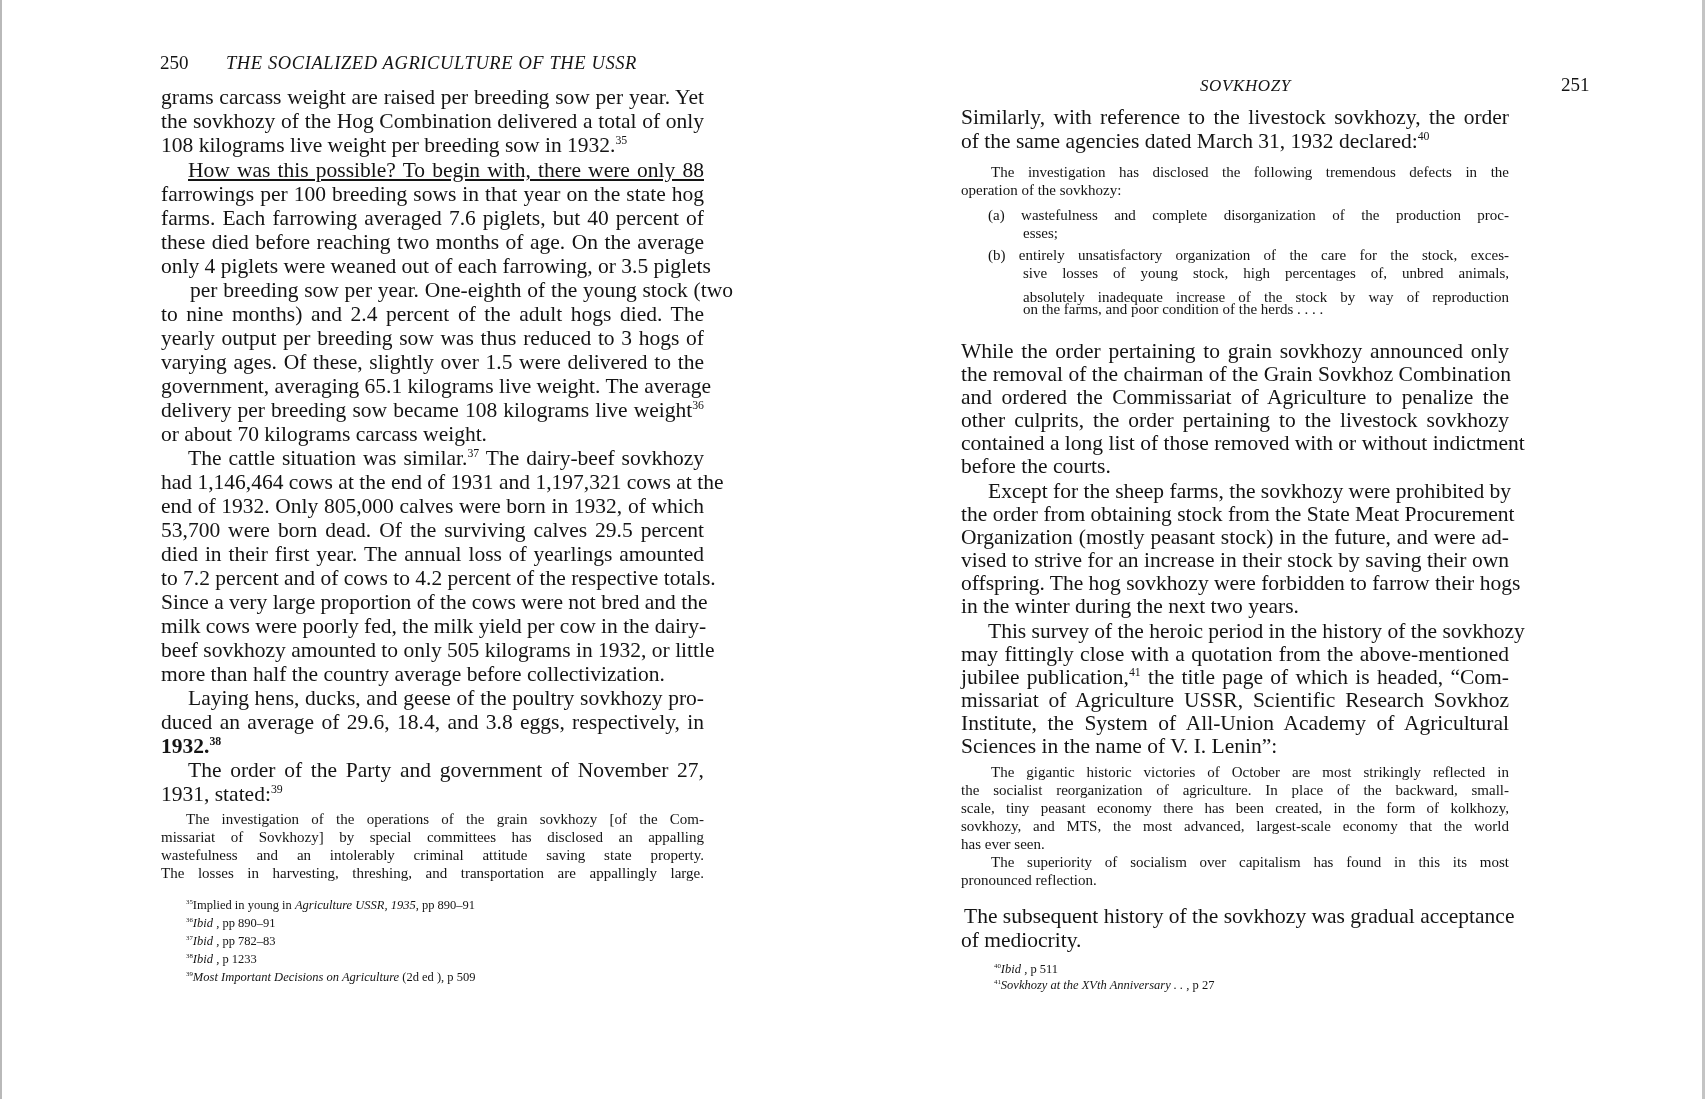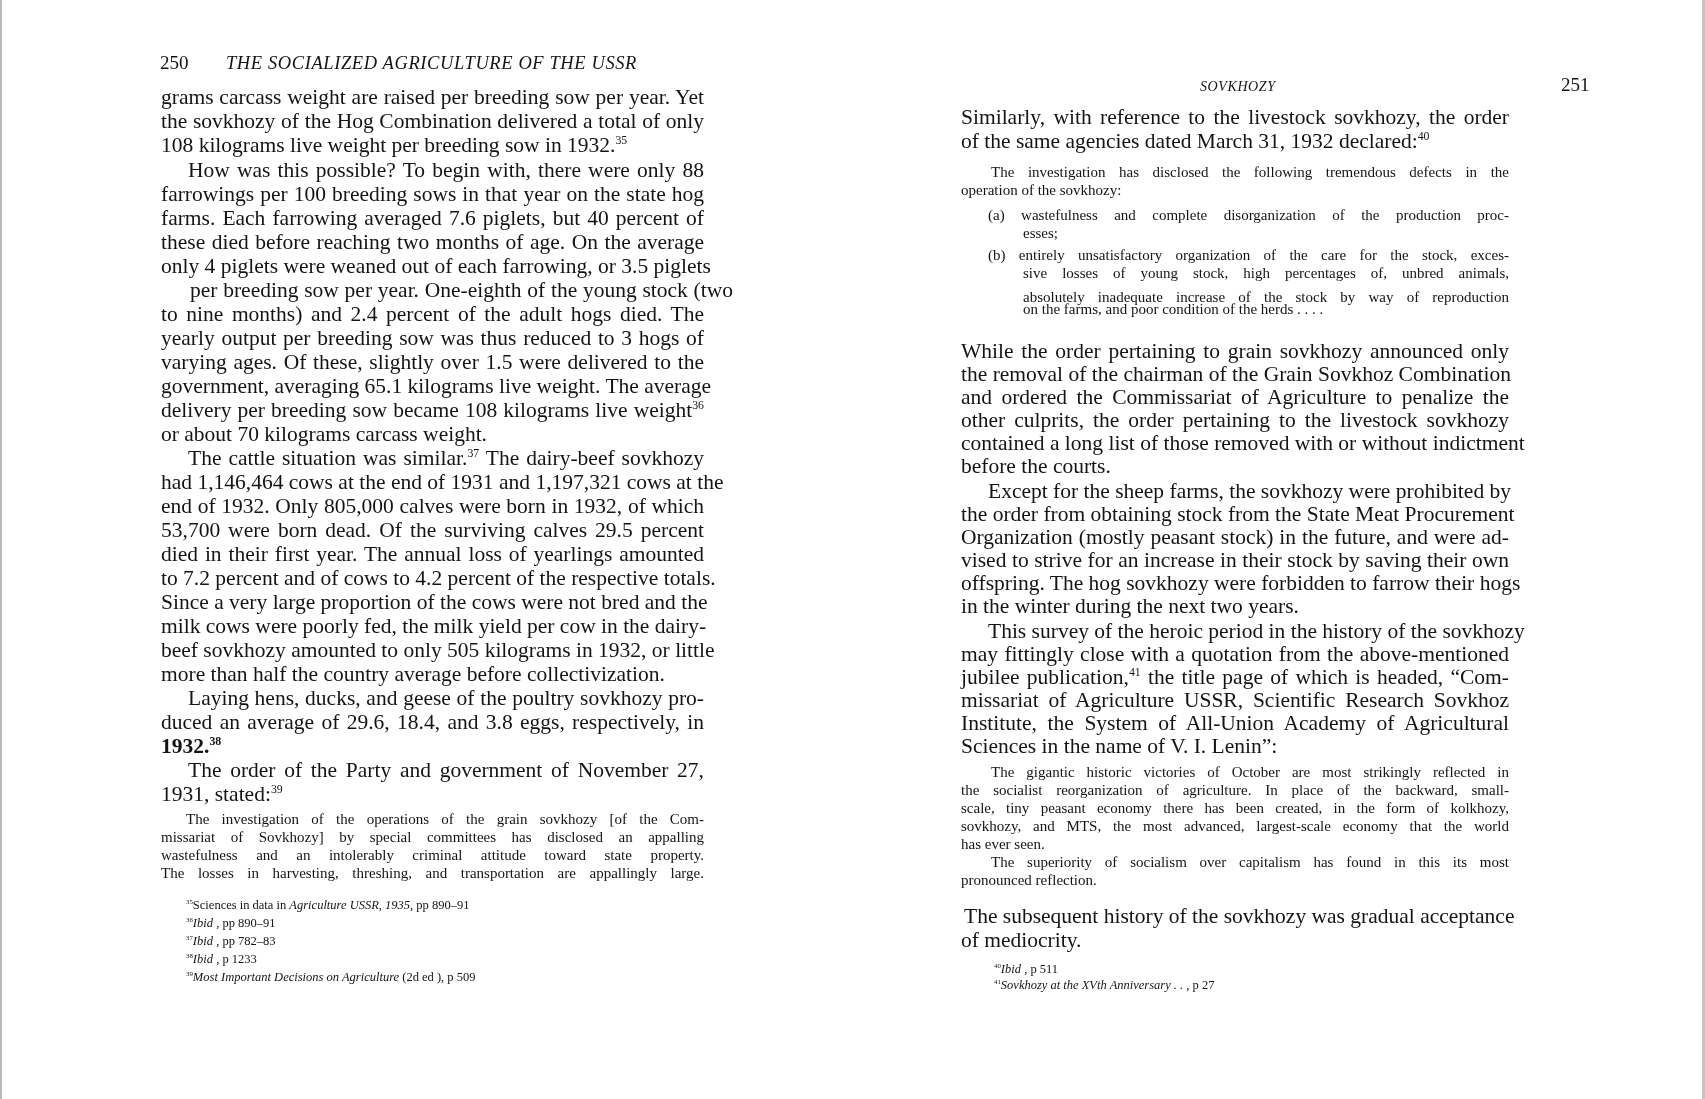--- a/index.html
+++ b/index.html
@@ -81,21 +81,21 @@
 
 <div class="page page-left">
   <div class="running-head" style="left:160px; top:52px;text-align:center;">
     <span class="pgnum">250</span>
     <span class="title" style="margin-left:32px;">THE SOCIALIZED AGRICULTURE OF THE USSR</span>
   </div>
   <div id="left-body">
       <div class="line" style="left: 161px; top: 84px; width: 543px;">grams carcass weight are raised per breeding sow per year.  Yet</div>
       <div class="line" style="left: 161px; top: 108px; width: 543px;">the sovkhozy of the Hog Combination delivered a total of only</div>
       <div class="line last" style="left: 161px; top: 132px; width: 543px;">108 kilograms live weight per breeding sow in 1932.<sup>35</sup></div>
-      <div class="line" style="left: 188px; top: 157px; width: 516px;">How was this possible?  To begin with, there were only 88</div>
+      <div class="line" style="left: 188px; top: 157px; width: 516px; text-decoration: underline;">How was this possible?  To begin with, there were only 88</div>
       <div class="line" style="left: 161px; top: 181px; width: 543px;">farrowings per 100 breeding sows in that year on the state hog</div>
       <div class="line" style="left: 161px; top: 205px; width: 543px;">farms.  Each farrowing averaged 7.6 piglets, but 40 percent of</div>
       <div class="line" style="left: 161px; top: 229px; width: 543px;">these died before reaching two months of age.  On the average</div>
       <div class="line" style="left: 161px; top: 253px; width: 543px;">only 4 piglets were weaned out of each farrowing, or 3.5 piglets</div>
       <div class="line" style="left: 178px; top: 277px; width: 543px; margin-left: 12px;">per breeding sow per year.  One-eighth of the young stock (two</div>
       <div class="line" style="left: 161px; top: 301px; width: 543px;">to nine months) and 2.4 percent of the adult hogs died.  The</div>
       <div class="line" style="left: 161px; top: 325px; width: 543px;">yearly output per breeding sow was thus reduced to 3 hogs of</div>
       <div class="line" style="left: 161px; top: 349px; width: 543px;">varying ages.  Of these, slightly over 1.5 were delivered to the</div>
       <div class="line" style="left: 161px; top: 373px; width: 543px;">government, averaging 65.1 kilograms live weight.  The average</div>
       <div class="line" style="left: 161px; top: 397px; width: 543px;">delivery per breeding sow became 108 kilograms live weight<sup>36</sup></div>
@@ -112,35 +112,35 @@
       <div class="line last" style="left: 161px; top: 661px; width: 543px;">more than half the country average before collectivization.</div>
       <div class="line" style="left: 188px; top: 685px; width: 516px;">Laying hens, ducks, and geese of the poultry sovkhozy pro-</div>
       <div class="line" style="left: 161px; top: 709px; width: 543px;">duced an average of 29.6, 18.4, and 3.8 eggs, respectively, in</div>
       <div class="line last" style="left: 161px; top: 733px; width: 543px; font-weight: bold;">1932.<sup>38</sup></div>
       <div class="line" style="left: 188px; top: 757px; width: 516px;">The order of the Party and government of November 27,</div>
       <div class="line last" style="left: 161px; top: 781px; width: 543px;">1931, stated:<sup>39</sup></div>
     </div>
   <div id="left-quote">
       <div class="line small" style="left: 186px; top: 810px; width: 518px;">The investigation of the operations of the grain sovkhozy [of the Com-</div>
       <div class="line small" style="left: 161px; top: 828px; width: 543px;">missariat of Sovkhozy] by special committees has disclosed an appalling</div>
-      <div class="line small" style="left: 161px; top: 846px; width: 543px;">wastefulness and an intolerably criminal attitude toward state property.</div>
+      <div class="line small" style="left: 161px; top: 846px; width: 543px;">wastefulness and an intolerably criminal attitude saving state property.</div>
       <div class="line small" style="left: 161px; top: 864px; width: 543px;">The losses in harvesting, threshing, and transportation are appallingly large.</div>
     </div>
   <div id="left-notes">
-      <div class="line tiny" style="left: 186px; top: 896px;"><sup>35</sup><span>Sciences in data in </span><span class="it">Agriculture USSR, 1935</span><span>, pp  890–91</span></div>
+      <div class="line tiny" style="left: 186px; top: 896px;"><sup>35</sup><span>Implied in young in </span><span class="it">Agriculture USSR, 1935</span><span>, pp  890–91</span></div>
       <div class="line tiny" style="left: 186px; top: 914px;"><sup>36</sup><span class="it">Ibid</span><span> , pp  890–91</span></div>
       <div class="line tiny" style="left: 186px; top: 932px;"><sup>37</sup><span class="it">Ibid</span><span> , pp  782–83</span></div>
       <div class="line tiny" style="left: 186px; top: 950px;"><sup>38</sup><span class="it">Ibid</span><span> , p  1233</span></div>
       <div class="line tiny" style="left: 186px; top: 968px;"><sup>39</sup><span class="it">Most Important Decisions on Agriculture</span><span> (2d ed ), p  509</span></div>
     </div>
 </div>
 
 <div class="page page-right">
   <div class="running-head" style="left:350px; top:75px; width:420px;">
-    <span class="title" style="font-size:14px;">SOVKHOZY</span>
+    <span class="title" style="font-size:17px;">SOVKHOZY</span>
     <span class="pgnum" style="position:absolute; left:361px; top:-1px;">251</span>
   </div>
   <div id="right-intro">
       <div class="line" style="left: 111px; top: 104px; width: 548px;">Similarly, with reference to the livestock sovkhozy, the order</div>
       <div class="line last" style="left: 111px; top: 128px; width: 548px;">of the same agencies dated March 31, 1932 declared:<sup>40</sup></div>
     </div>
   <div id="right-quote1">
       <div class="line small" style="left: 141px; top: 163px; width: 518px;">The investigation has disclosed the following tremendous defects in the</div>
       <div class="line small last" style="left: 111px; top: 181px; width: 548px;">operation of the sovkhozy:</div>
       <div class="line small" style="left: 138px; top: 206px; width: 521px;">(a)  wastefulness and complete disorganization of the production proc-</div>

